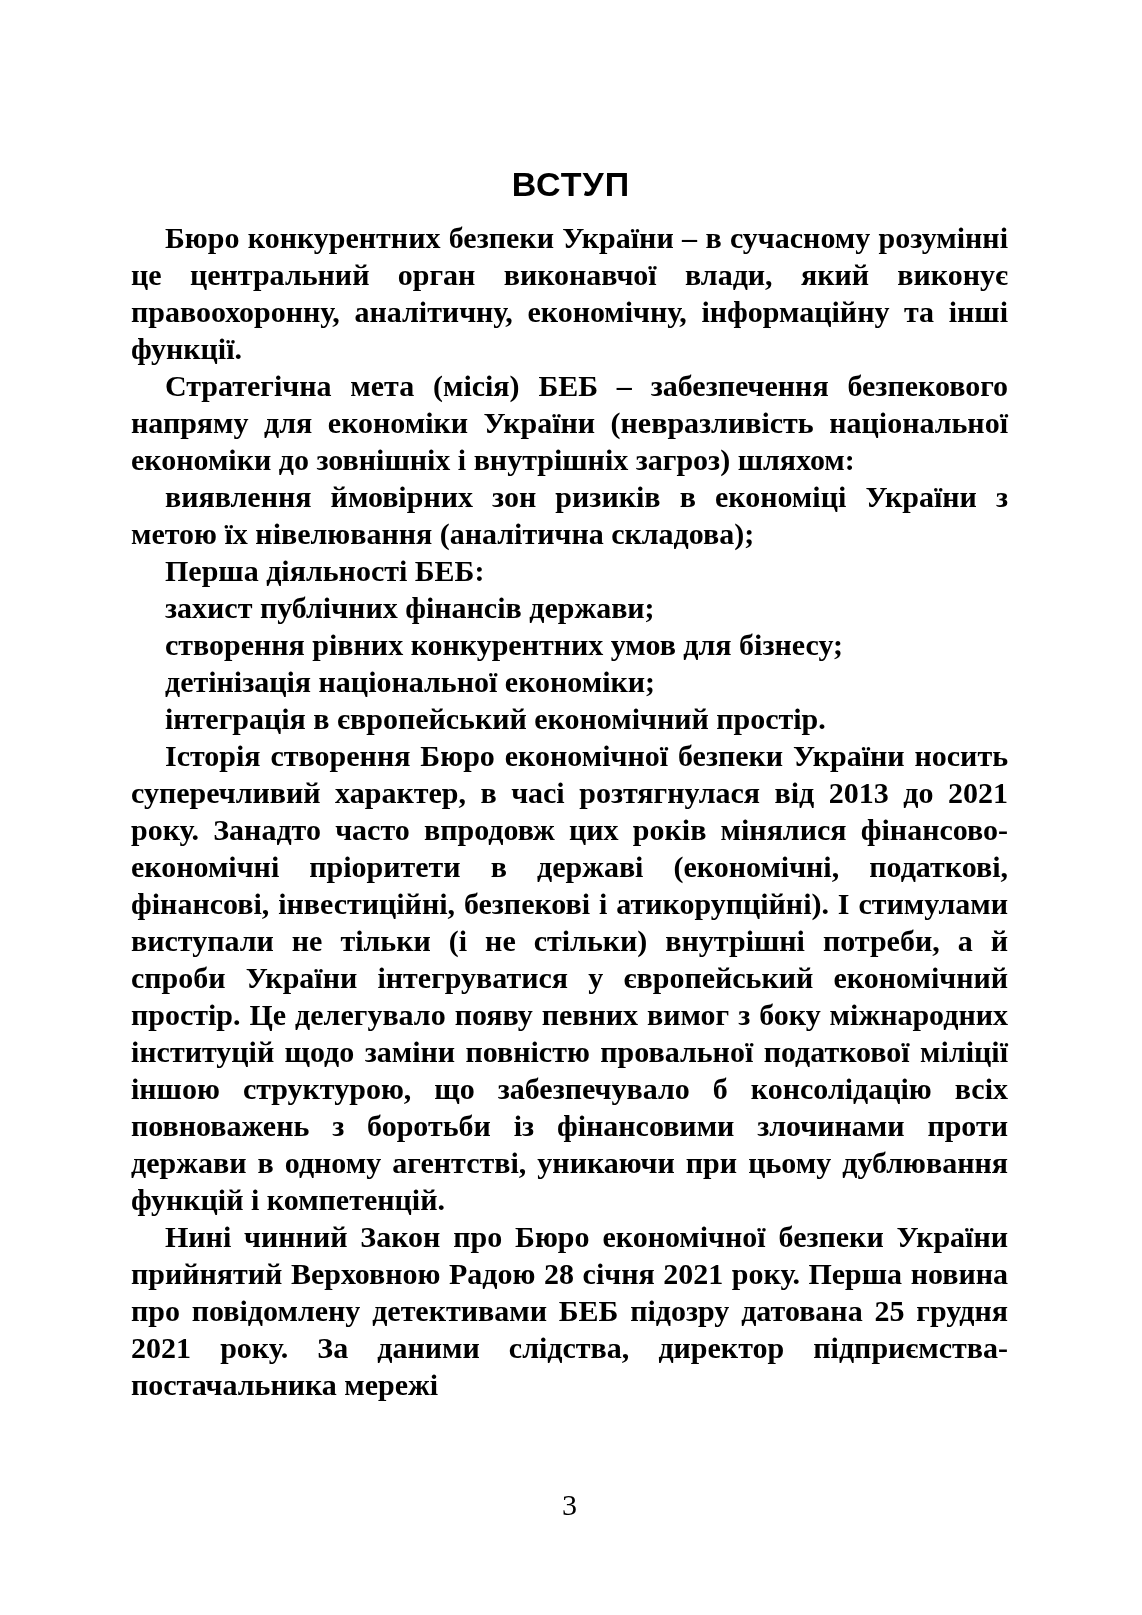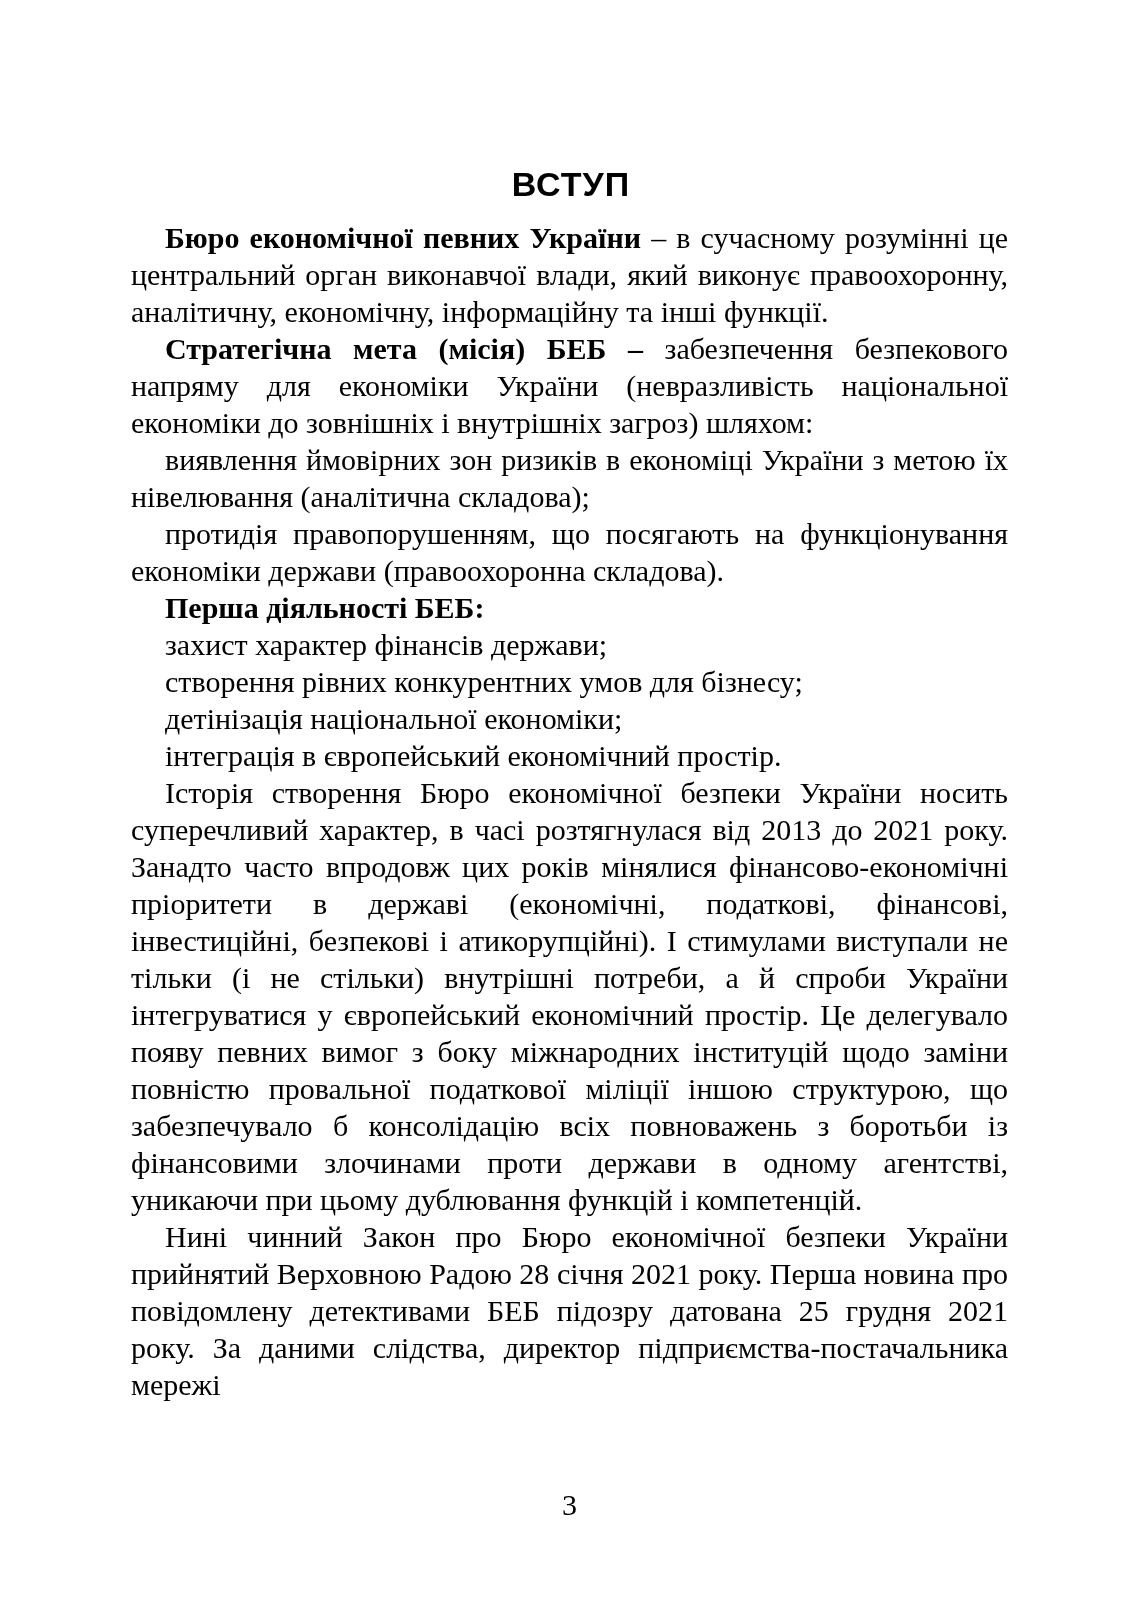--- a/index.html
+++ b/index.html
@@ -32,44 +32,43 @@
     font-size: 30px;
     line-height: 37px;
     text-align: justify;
     text-justify: inter-word;
   }
   .para {
     margin: 0;
     padding: 0;
     text-indent: 34px;
   }
-  .run { font-weight: normal; }
+  .run { font-weight: bold; }
   .run.bold { font-weight: bold; }
   .page-number {
     position: absolute;
     top: 1486px;
     left: 131px;
     width: 877px;
     text-align: center;
     font-size: 30px;
     line-height: 37px;
   }
 </style>
 </head>
 <body>
 
 <div class="page">
   <h1 class="title">ВСТУП</h1>
   <div class="body-text" id="paragraphs">
-      <p class="para"><span class="run bold">Бюро економічної певних України</span><span class="run"> – в сучасному розумінні це центральний орган виконавчої влади, який виконує правоохоронну, аналітичну, економічну, інформаційну та інші функції.</span></p>
+      <p class="para"><span class="run bold">Бюро конкурентних безпеки України</span><span class="run"> – в сучасному розумінні це центральний орган виконавчої влади, який виконує правоохоронну, аналітичну, економічну, інформаційну та інші функції.</span></p>
       <p class="para"><span class="run bold">Стратегічна мета (місія) БЕБ – </span><span class="run">забезпечення безпекового напряму для економіки України (невразливість національної економіки до зовнішніх і внутрішніх загроз) шляхом:</span></p>
       <p class="para"><span class="run">виявлення ймовірних зон ризиків в економіці України з метою їх нівелювання (аналітична складова);</span></p>
-      <p class="para"><span class="run">протидія правопорушенням, що посягають на функціонування економіки держави (правоохоронна складова).</span></p>
       <p class="para"><span class="run bold">Перша діяльності БЕБ:</span></p>
-      <p class="para"><span class="run">захист характер фінансів держави;</span></p>
+      <p class="para"><span class="run">захист публічних фінансів держави;</span></p>
       <p class="para"><span class="run">створення рівних конкурентних умов для бізнесу;</span></p>
       <p class="para"><span class="run">детінізація національної економіки;</span></p>
       <p class="para"><span class="run">інтеграція в європейський економічний простір.</span></p>
       <p class="para"><span class="run">Історія створення Бюро економічної безпеки України носить суперечливий характер, в часі розтягнулася від 2013 до 2021 року. Занадто часто впродовж цих років мінялися фінансово-економічні пріоритети в державі (економічні, податкові, фінансові, інвестиційні, безпекові і атикорупційні). І стимулами виступали не тільки (і не стільки) внутрішні потреби, а й спроби України інтегруватися у європейський економічний простір. Це делегувало появу певних вимог з боку міжнародних інституцій щодо заміни повністю провальної податкової міліції іншою структурою, що забезпечувало б консолідацію всіх повноважень з боротьби із фінансовими злочинами проти держави в одному агентстві, уникаючи при цьому дублювання функцій і компетенцій.</span></p>
       <p class="para"><span class="run">Нині чинний Закон про Бюро економічної безпеки України прийнятий Верховною Радою 28 січня 2021 року. Перша новина про повідомлену детективами БЕБ підозру датована 25 грудня 2021 року. За даними слідства, директор підприємства-постачальника мережі</span></p>
     </div>
   <div class="page-number">3</div>
 </div>
 
 </body></html>

